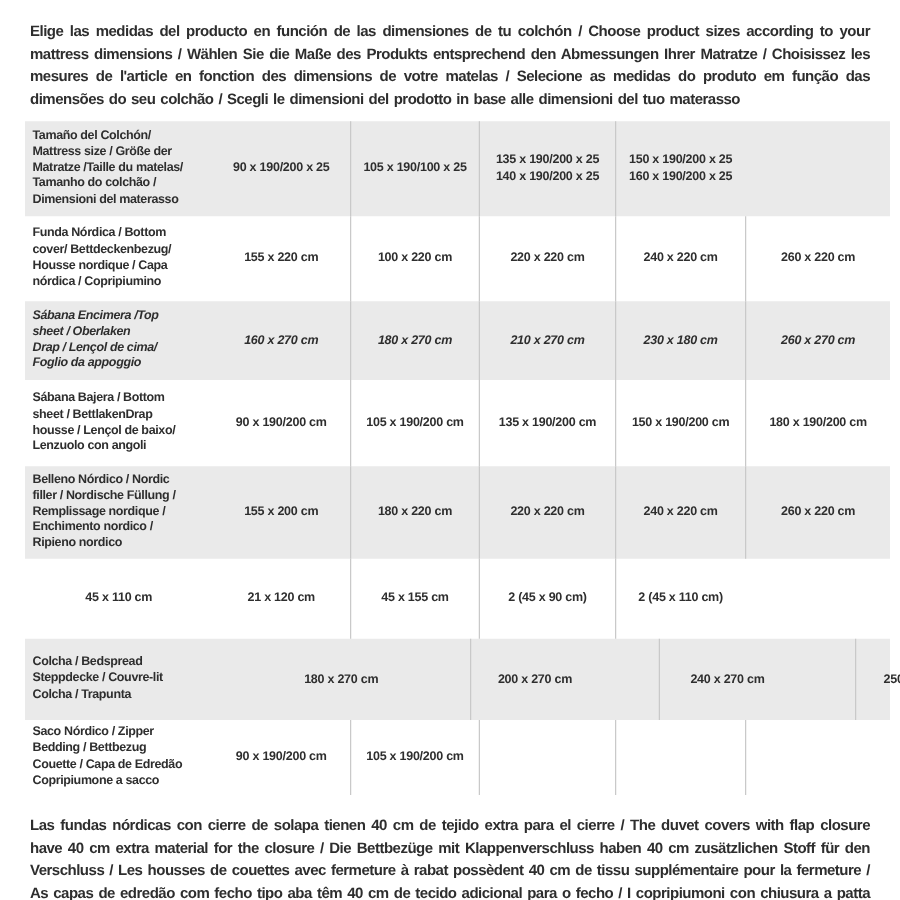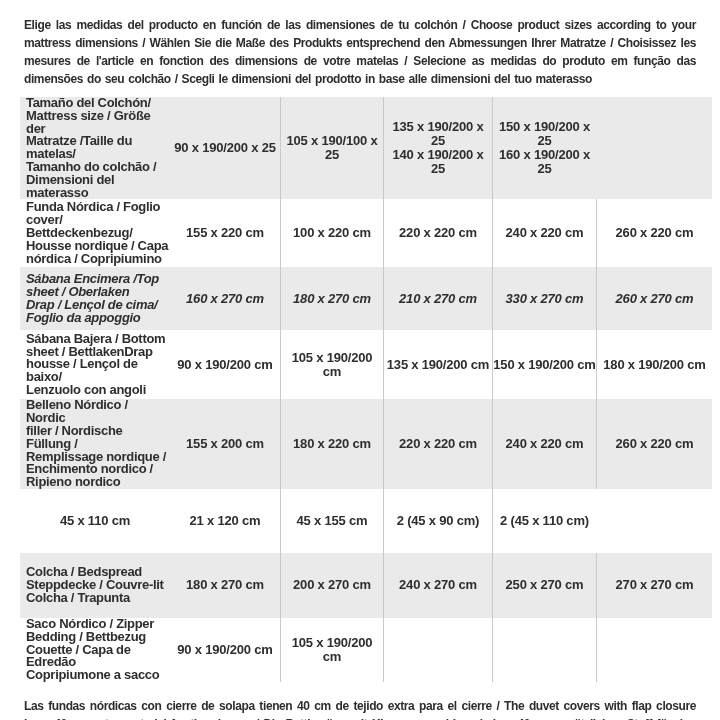--- a/index.html
+++ b/index.html
@@ -40,42 +40,42 @@
     align-items: center;
   }
   .trow.alt { background: #eaeaea; }
   .trow > .cell:nth-child(n+3) { border-left: 1px solid #c9c9c9; }
   .cell {
     height: 100%;
     display: flex;
     align-items: center;
     justify-content: center;
     box-sizing: border-box;
-    font-size: 13px;
+    font-size: 10px;
     font-weight: 700;
     letter-spacing: -0.2px;
     white-space: pre-line;
     text-align: center;
     line-height: 14px;
     color: #2e2e2e;
   }
   .cell.label {
     justify-content: flex-start;
     text-align: left;
     padding-left: 6px;
     line-height: 12.8px;
     letter-spacing: -0.3px;
   }
   .r1 { min-height: 76px; }
   .r2 { min-height: 68px; }
   .r3 { min-height: 63px; font-style: italic; }
   .r4 { min-height: 69px; }
   .r5 { min-height: 74px; }
   .r6 { min-height: 64px; }
-  .r7 { min-height: 65px; }
+  .r7 { min-height: 65px; gap: 48px; }
   .r8 { min-height: 60px; }
   .footnote { margin-top: 15px; }
 </style>
 </head>
 <body>
 
 <div class="page">
 
   <p class="intro">Elige las medidas del producto en función de las dimensiones de tu colchón / Choose product sizes according to your mattress dimensions / Wählen Sie die Maße des Produkts entsprechend den Abmessungen Ihrer Matratze / Choisissez les mesures de l'article en fonction des dimensions de votre matelas / Selecione as medidas do produto em função das dimensões do seu colchão / Scegli le dimensioni del prodotto in base alle dimensioni del tuo materasso</p>
 
@@ -89,40 +89,40 @@
 Dimensioni del materasso</div>
       <div class="cell">90 x 190/200 x 25</div>
       <div class="cell">105 x 190/100 x 25</div>
       <div class="cell">135 x 190/200 x 25
 140 x 190/200 x 25</div>
       <div class="cell">150 x 190/200 x 25
 160 x 190/200 x 25</div>
     </div>
 
     <div class="trow r2">
-      <div class="cell label">Funda Nórdica /  Foglio
+      <div class="cell label">Funda Nórdica /  Bottom
 cover/ Bettdeckenbezug/
 Housse nordique  / Capa
 nórdica / Copripiumino</div>
       <div class="cell">155 x 220 cm</div>
       <div class="cell">100 x 220 cm</div>
       <div class="cell">220 x 220 cm</div>
       <div class="cell">240 x 220 cm</div>
       <div class="cell">260 x 220 cm</div>
     </div>
 
     <div class="trow alt r3">
       <div class="cell label">Sábana Encimera /Top
 sheet / Oberlaken
 Drap / Lençol de cima/
 Foglio da appoggio</div>
       <div class="cell">160 x 270 cm</div>
       <div class="cell">180 x 270 cm</div>
       <div class="cell">210 x 270 cm</div>
-      <div class="cell">330 x 270 cm</div>
+      <div class="cell">230 x 180 cm</div>
       <div class="cell">260 x 270 cm</div>
     </div>
 
     <div class="trow r4">
       <div class="cell label">Sábana Bajera / Bottom
 sheet / BettlakenDrap
 housse / Lençol de baixo/
 Lenzuolo con angoli</div>
       <div class="cell">90 x 190/200 cm</div>
       <div class="cell">105 x 190/200 cm</div>

